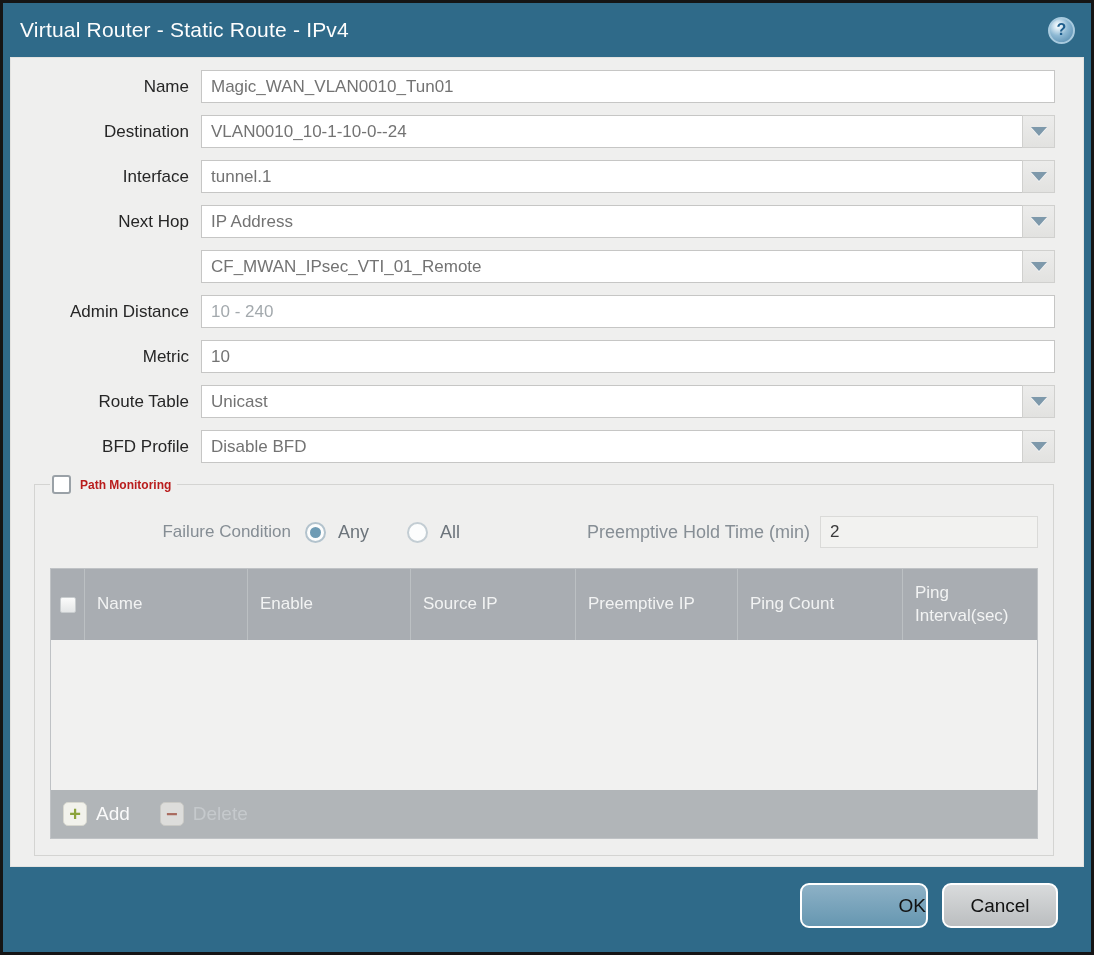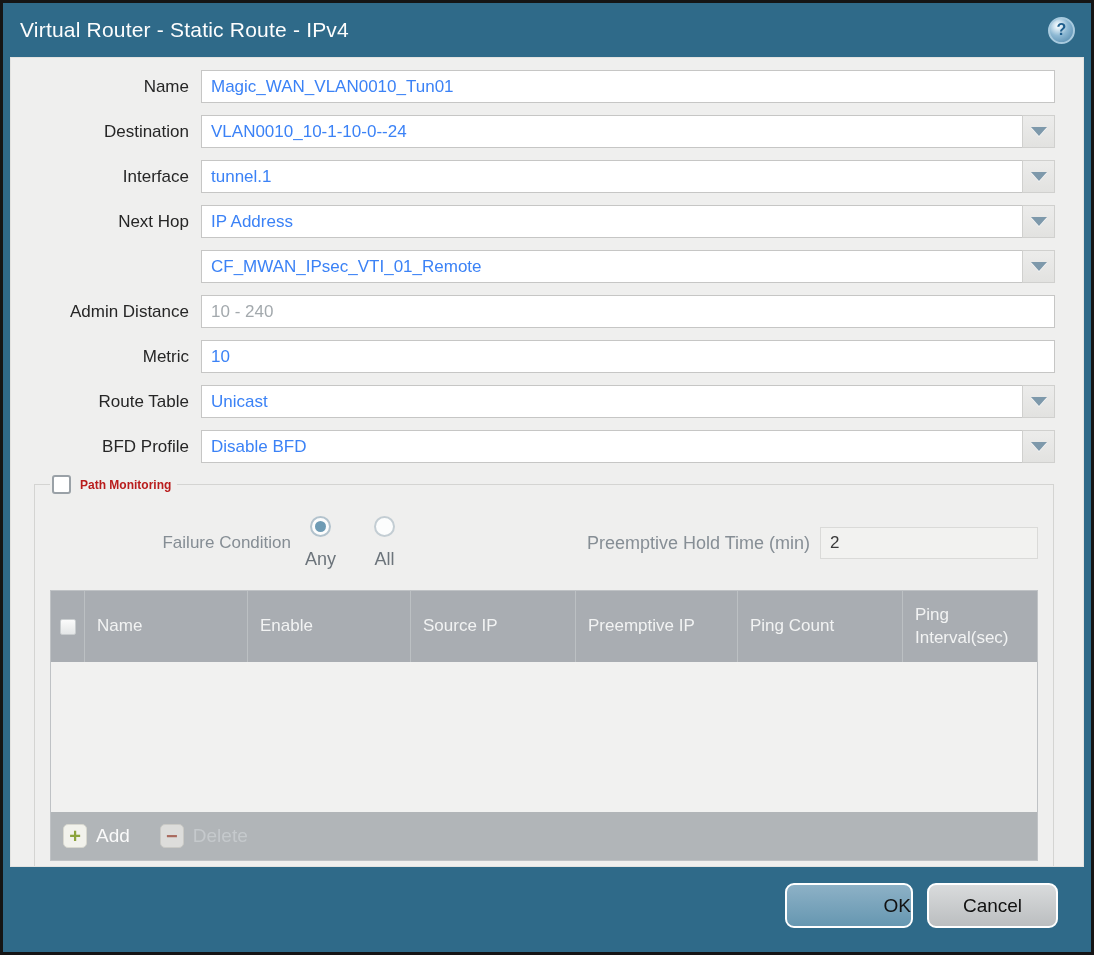--- a/index.html
+++ b/index.html
@@ -46,21 +46,21 @@
   .frow { display: flex; align-items: center; margin-bottom: 12px; }
   .frow .lbl {
     flex: 0 0 190px; text-align: right; padding-right: 12px;
     font-size: 17px; color: #262626;
   }
   .frow .fld { flex: 1 1 auto; display: flex; }
   .txt {
     width: 100%; height: 33px;
     border: 1px solid #c6c6c5; background: #ffffff;
     font-family: "Liberation Sans", sans-serif;
-    font-size: 17px; color: #3b82f6; padding: 0 9px;
+    font-size: 17px; color: #737373; padding: 0 9px;
     outline: none;
   }
   .txt::placeholder { color: #a3a9ad; }
   .combo .txt { border-right: none; }
   .dd {
     flex: 0 0 33px; height: 33px;
     background: linear-gradient(#ececeb, #e2e2e0);
     border: 1px solid #d0d0ce;
     display: flex; align-items: center; justify-content: center;
     cursor: pointer;
@@ -89,21 +89,21 @@
     display: inline-block; cursor: pointer;
   }
   .pm-title { font-size: 12px; font-weight: bold; color: #b91c1c; }
 
   .pm-row { display: flex; align-items: center; margin: 8px 0 20px 0; }
   .pm-row .fc-label {
     flex: 0 0 255px; text-align: right; padding-right: 14px;
     font-size: 17px; color: #858d94;
   }
   .radio-group { display: flex; align-items: center; gap: 38px; }
-  .radio-opt { display: flex; align-items: center; gap: 12px; cursor: pointer; flex-direction: column; }
+  .radio-opt { display: flex; align-items: center; gap: 12px; cursor: pointer; }
   .radio {
     width: 21px; height: 21px; border-radius: 50%;
     border: 2px solid #c3cdd3; background: #fcfdfd;
     display: flex; align-items: center; justify-content: center;
   }
   .radio .dot { width: 11px; height: 11px; border-radius: 50%; background: transparent; }
   .radio.checked { border-color: #b3c3cd; }
   .radio.checked .dot { background: #6e9bb4; }
   .radio-lbl { font-size: 18px; color: #6c747b; }
 
@@ -159,21 +159,21 @@
     display: flex; align-items: center; justify-content: flex-end;
     gap: 14px; padding: 0 33px 8px 0;
   }
   .btn {
     height: 45px; border-radius: 9px;
     border: 2px solid #ffffff;
     font-family: "Liberation Sans", sans-serif;
     font-size: 19px; color: #111; cursor: pointer;
   }
   .btn.ok { width: 128px; background: linear-gradient(#8db1c6, #6697b1); text-align: right; }
-  .btn.cancel { width: 131px; background: linear-gradient(#d9dbdc, #bbbec0); }
+  .btn.cancel { width: 116px; background: linear-gradient(#d9dbdc, #bbbec0); }
 </style>
 </head>
 <body>
 
 <div class="dialog">
 
   <div class="titlebar">
     <span class="title">Virtual Router - Static Route - IPv4</span>
     <div class="help-btn">
       <span>?</span>

